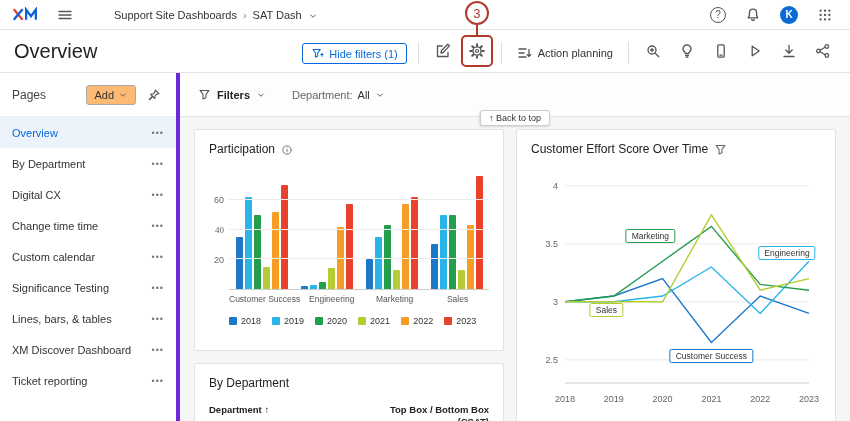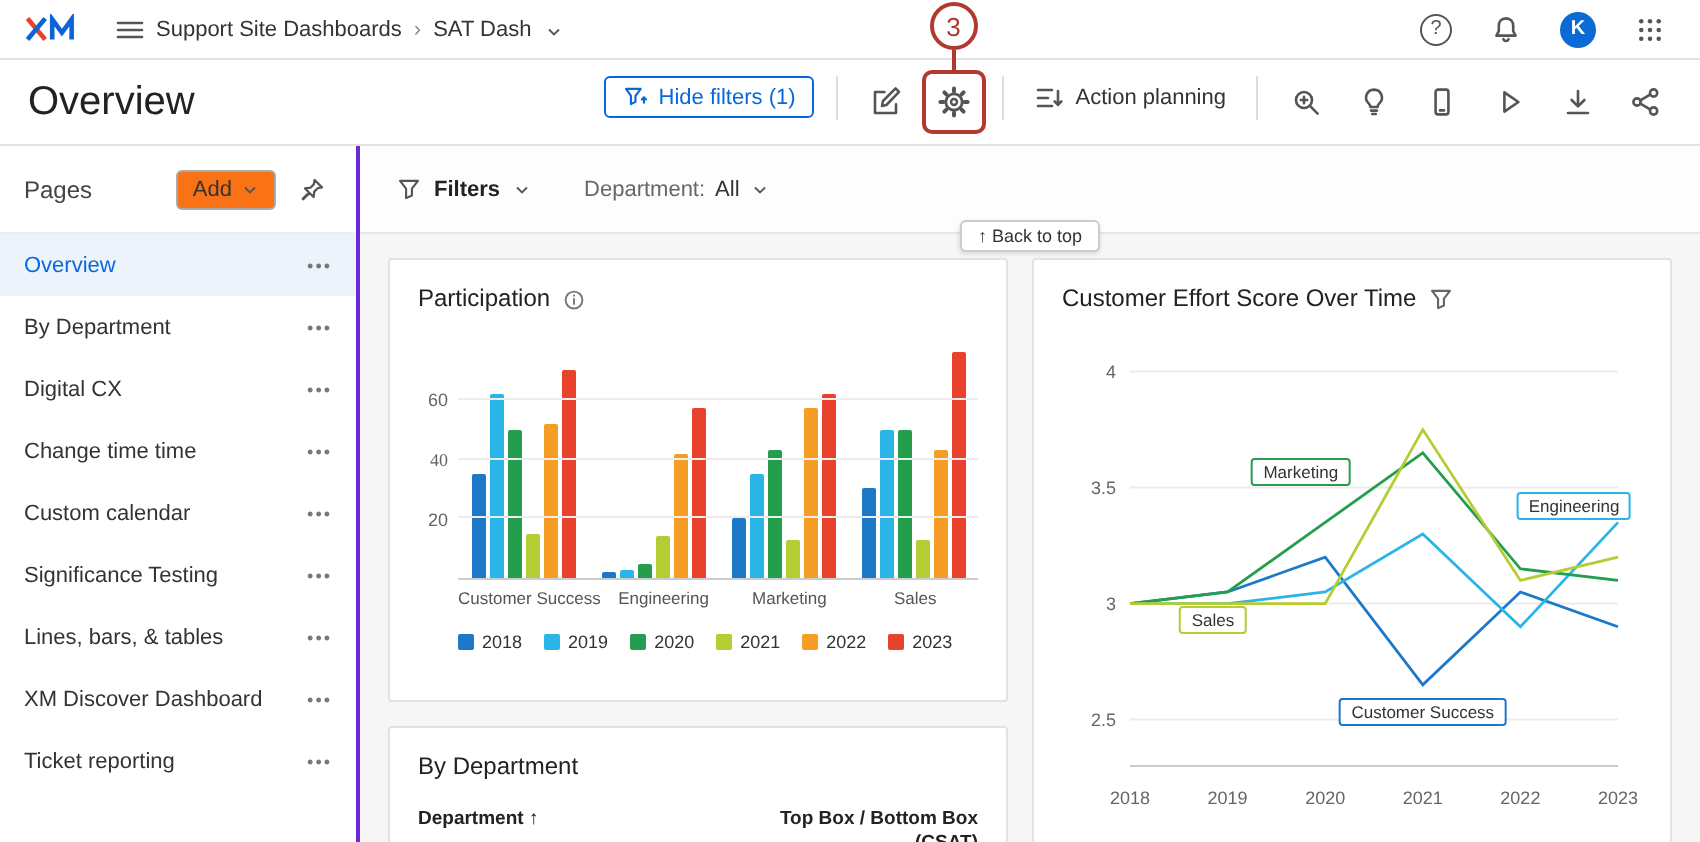--- a/index.html
+++ b/index.html
@@ -9,41 +9,41 @@
     font-family:"Liberation Sans", sans-serif; color:#333; font-size:11px;
   }
   svg { display:block; }
   .ic { width:16px; height:16px; stroke:#555; fill:none; stroke-width:1.3; stroke-linecap:round; stroke-linejoin:round; }
   .icon-btn { width:26px; height:26px; display:flex; align-items:center; justify-content:center; border-radius:3px; cursor:pointer; }
 
   
   .topbar { height:30px; display:flex; align-items:center; padding:0 12px; border-bottom:1px solid #e3e3e3; background:#fff; }
   .logo-wrap { display:flex; align-items:center; margin-right:10px; }
   .sr { position:absolute; width:1px; height:1px; overflow:hidden; clip:rect(0 0 0 0); }
-  .topbar .crumb { font-size:11px; color:#333; display:flex; align-items:flex-end; gap:6px; }
+  .topbar .crumb { font-size:11px; color:#333; display:flex; align-items:flex-end; gap:6px;margin-left:36px; }
   .crumb-sep { color:#888; }
   .topbar-right { margin-left:auto; display:flex; align-items:center; gap:14px; }
   .help-circle { width:16px; height:16px; border:1.2px solid #555; border-radius:50%; display:flex; align-items:center; justify-content:center; font-size:10px; color:#555; }
   .avatar { width:18px; height:18px; border-radius:50%; background:#0b6bd4; color:#fff; font-size:10px; display:flex; align-items:center; justify-content:center; font-weight:bold; }
 
   
   .titlebar { height:42px; display:flex; align-items:center; padding:0 14px; background:#fff; }
   .page-title { font-size:20px; font-weight:500; color:#222; }
-  .titlebar-right { margin-left:auto; display:flex; align-items:flex-start; gap:8px; }
+  .titlebar-right { margin-left:auto; display:flex; align-items:flex-end; gap:8px; }
   .btn-outline { display:flex; align-items:center; gap:5px; border:1px solid #0768dd; color:#0768dd; border-radius:3px; padding:3px 8px; font-size:11px; background:#fff; cursor:pointer; white-space:nowrap; }
   .btn-outline .ic { stroke:#0768dd; width:13px; height:13px; }
   .vdiv { width:1px; height:22px; background:#ddd; margin:0 3px; }
   .tool-label-btn { display:flex; align-items:center; gap:5px; font-size:11px; color:#333; cursor:pointer; padding:3px 4px; }
 
   
   .content { display:flex; height:349px; border-top:1px solid #e3e3e3; }
-  .sidebar { width:190px; background:#fff; border-right:2px solid #6d28d9; display:flex; flex-direction:column; }
+  .sidebar { width:190px; background:#fff; border-right:4px solid #6d28d9; display:flex; flex-direction:column; }
   .sidebar-head { height:44px; display:flex; align-items:center; padding:0 12px; gap:8px; border-bottom:1px solid #eee; }
   .sidebar-title { font-size:12px; color:#444; flex:1; }
-  .add-btn { display:flex; align-items:center; gap:4px; border:1px solid #aaa; border-radius:3px; padding:3px 7px; font-size:11px; color:#333; background:#f97316; cursor:pointer; }
+  .add-btn { display:flex; align-items:center; gap:4px; border:1px solid #aaa; border-radius:3px; padding:3px 7px; font-size:11px; color:#333; background:#fdba74; cursor:pointer; }
   .side-item { height:31px; display:flex; align-items:center; padding:0 12px; font-size:11px; color:#333; cursor:pointer; }
   .side-item.selected { background:#edf3fb; color:#0768dd; }
   .side-item .lbl { flex:1; overflow:hidden; white-space:nowrap; text-overflow:ellipsis; }
   .side-item .dots { color:#777; font-size:9px; letter-spacing:1px; cursor:pointer; }
 
   .main { flex:1; background:#f6f6f6; display:flex; flex-direction:column; position:relative; }
   .filterbar { height:44px; background:#fdfdfd; border-bottom:1px solid #e5e5e5; display:flex; align-items:center; padding:0 18px; gap:26px; }
   .filters-dd { display:flex; align-items:center; gap:6px; cursor:pointer; font-size:11px; color:#222; font-weight:bold; }
   .dept-dd { display:flex; align-items:center; gap:5px; cursor:pointer; font-size:11px; }
   .dept-label { color:#666; }

